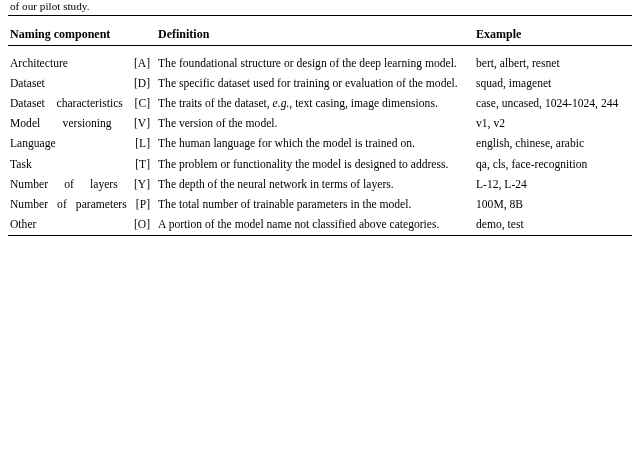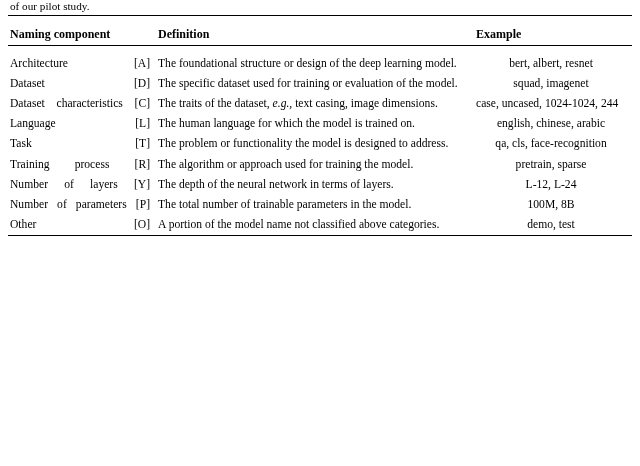--- a/index.html
+++ b/index.html
@@ -60,21 +60,21 @@
   .col-comp { width: 148px; }
   .col-def  { width: 318px; }
   .col-ex   { width: 158px; }
 
   tbody td {
     line-height: 13.2px;
   }
   td.comp { text-align: justify; text-align-last: justify; padding-right: 14px; }
   td.def  { text-align: justify; padding-right: 12px; }
   td.ex   { text-align: justify; padding-right: 2px; }
-  td.ex.nojust { text-align: center; }
+  td.ex.nojust { text-align: left; }
   .it { font-style: italic; }
 </style>
 </head>
 <body>
 
 <div class="page">
 
   <div class="caption-tail">of our pilot study.</div>
 
   <table class="naming-table">
@@ -106,33 +106,33 @@
         <td class="comp">Dataset [D]</td>
         <td class="def">The specific dataset used for training or evaluation of the model.</td>
         <td class="ex nojust">squad, imagenet</td>
       </tr>
       <tr>
         <td class="comp">Dataset characteristics [C]</td>
         <td class="def"><span>The traits of the dataset, </span><span class="it">e.g.,</span><span> text casing, image dimensions.</span></td>
         <td class="ex">case, uncased, 1024-1024, 244</td>
       </tr>
       <tr>
+        <td class="comp">Model versioning [V]</td>
+        <td class="def">The version of the model.</td>
+        <td class="ex nojust">v1, v2</td>
+      </tr>
+      <tr>
         <td class="comp">Language [L]</td>
         <td class="def">The human language for which the model is trained on.</td>
         <td class="ex nojust">english, chinese, arabic</td>
       </tr>
       <tr>
         <td class="comp">Task [T]</td>
         <td class="def">The problem or functionality the model is designed to address.</td>
         <td class="ex nojust">qa, cls, face-recognition</td>
-      </tr>
-      <tr>
-        <td class="comp">Training process [R]</td>
-        <td class="def">The algorithm or approach used for training the model.</td>
-        <td class="ex nojust">pretrain, sparse</td>
       </tr>
       <tr>
         <td class="comp">Number of layers [Y]</td>
         <td class="def">The depth of the neural network in terms of layers.</td>
         <td class="ex nojust">L-12, L-24</td>
       </tr>
       <tr>
         <td class="comp">Number of parameters [P]</td>
         <td class="def">The total number of trainable parameters in the model.</td>
         <td class="ex nojust">100M, 8B</td>

